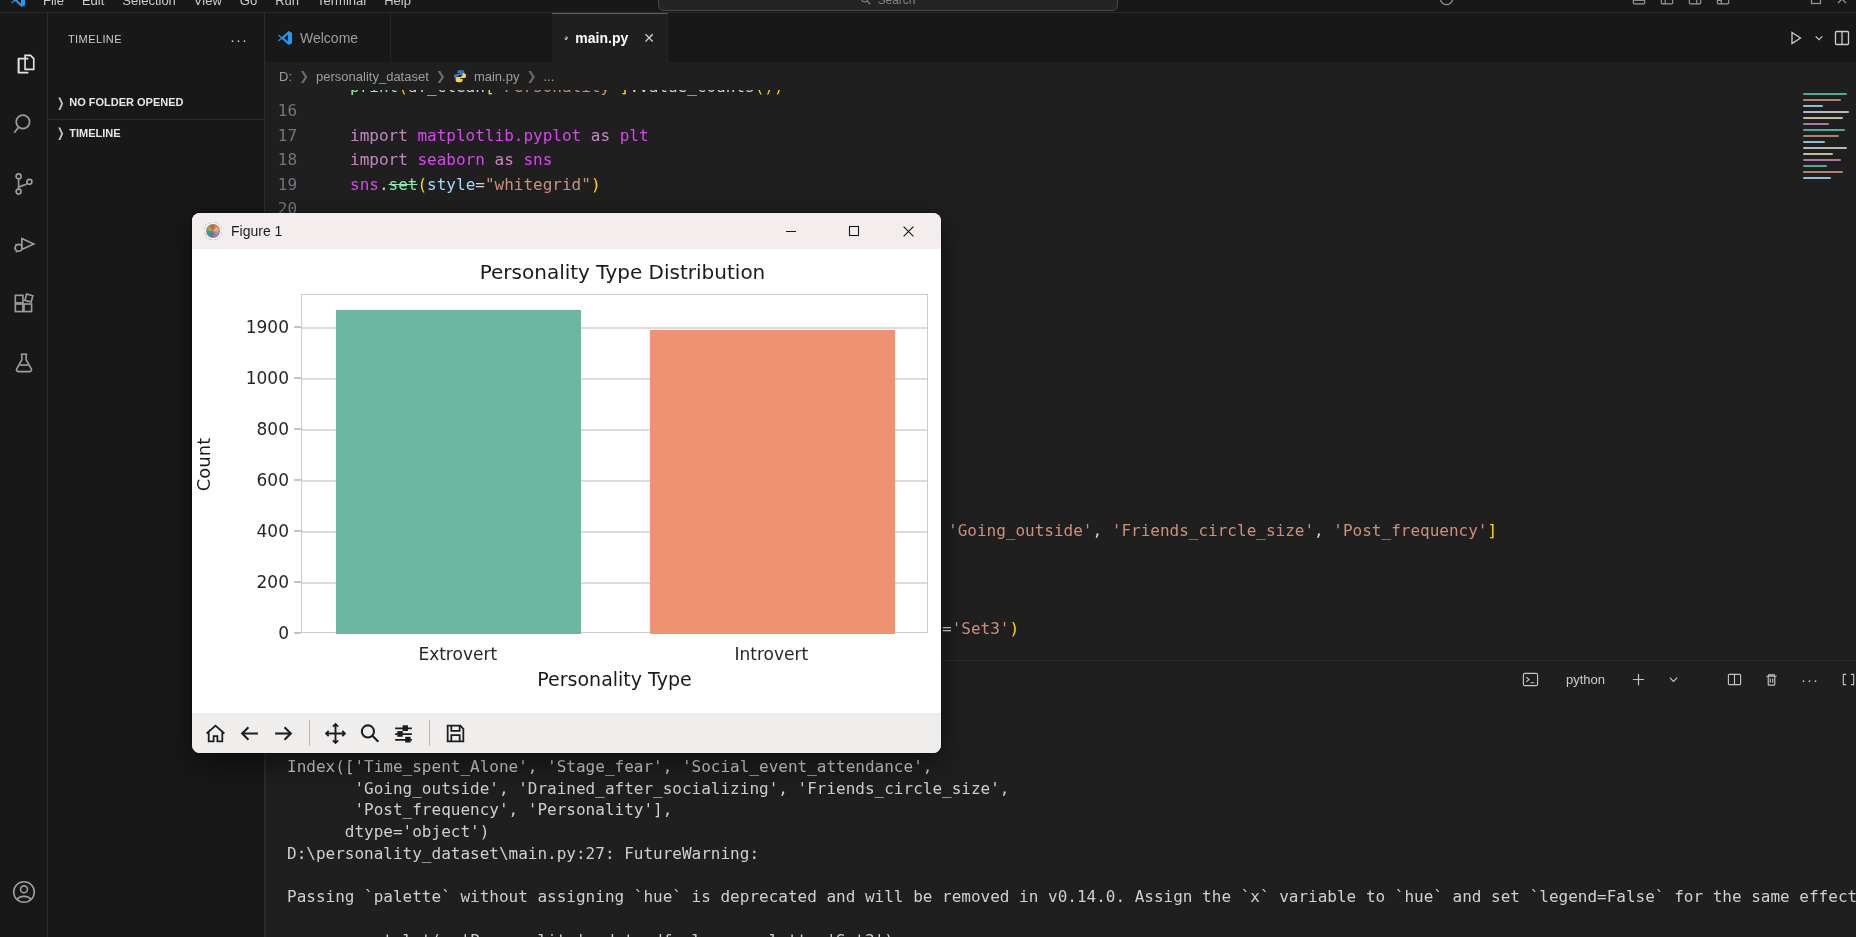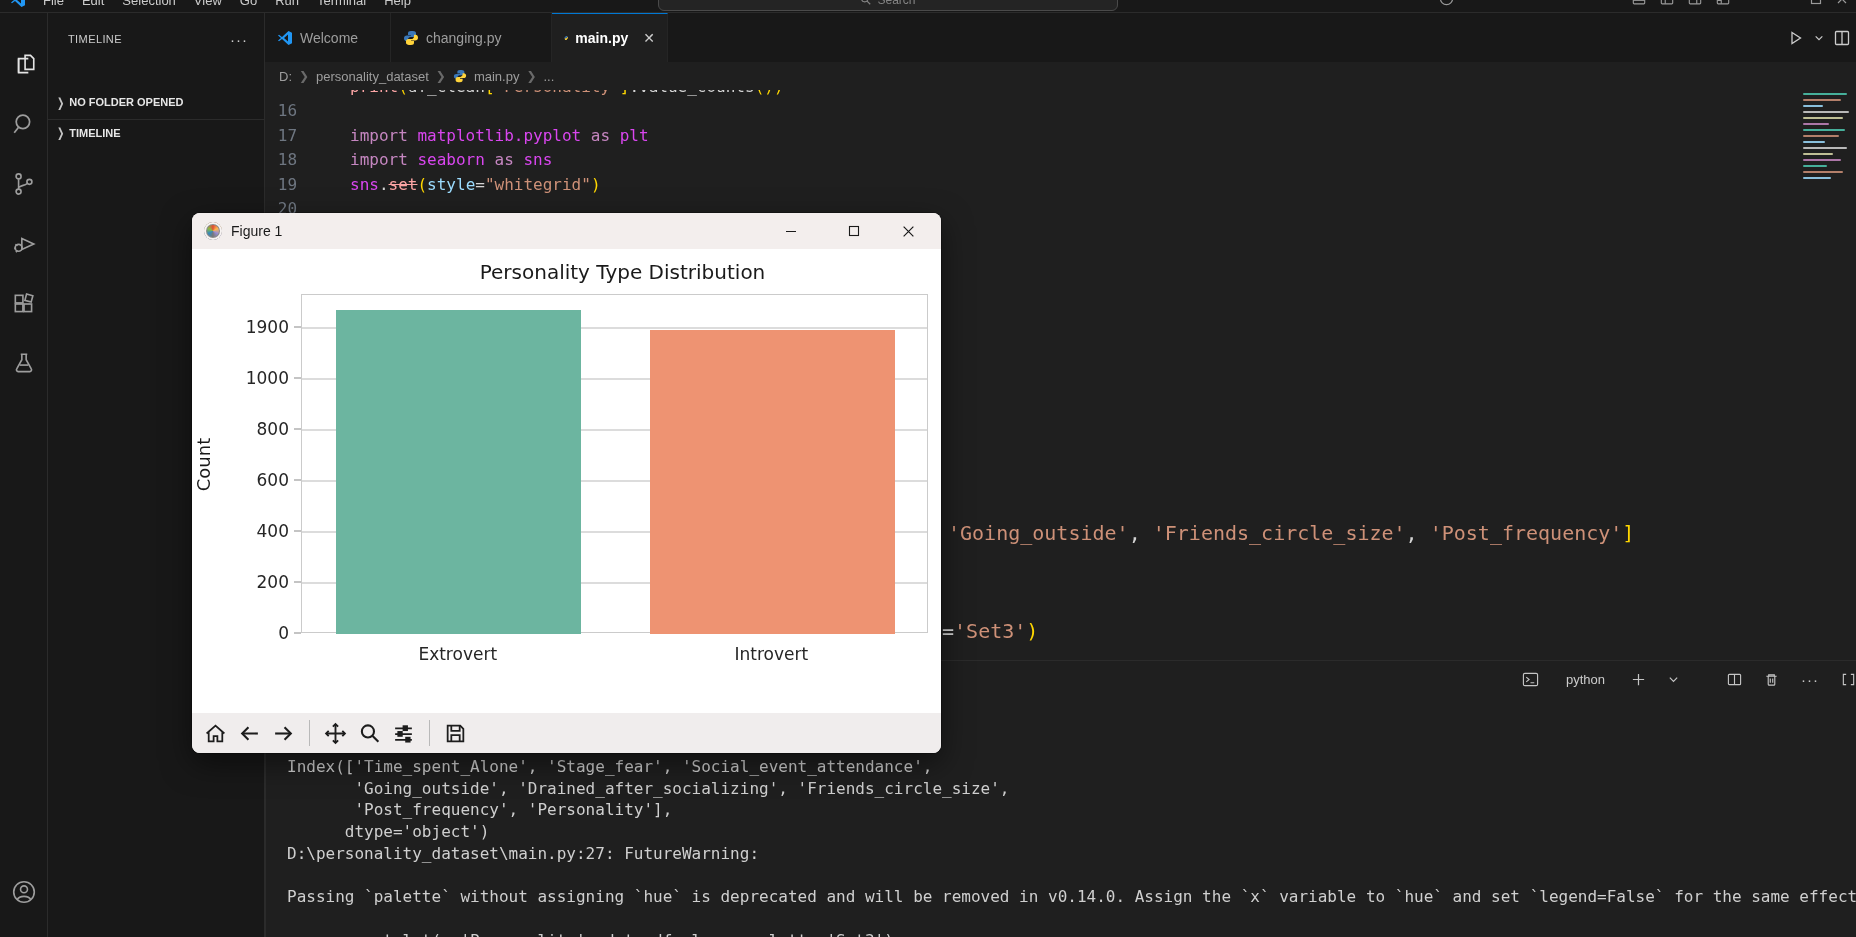--- a/index.html
+++ b/index.html
@@ -43,25 +43,25 @@
   
   #breadcrumb { position:absolute; left:265px; top:62px; width:1591px; height:28px; background:#1f1f1f;
     display:flex; align-items:center; gap:7px; padding-left:14px; color:#9d9d9d; font-size:13px; z-index:3; }
   #breadcrumb .sep { color:#6a6a6a; font-size:12px; }
 
   
   #editor { position:absolute; left:265px; top:90px; width:1591px; height:570px; background:#1f1f1f; z-index:2; }
   .code-line { position:absolute; height:24px; font-family:"DejaVu Sans Mono",monospace; font-size:16px;
     white-space:pre; line-height:24px; }
   .lnum { position:absolute; right:1546px; width:40px; text-align:center; color:#6e7681; }
-  .tk.kw{color:#C586C0} .tk.mod{color:#d946ef} .tk.fn{color:#fca5a5} .tk.strike{text-decoration:line-through}
+  .tk.kw{color:#C586C0} .tk.mod{color:#d946ef} .tk.fn{color:#86efac} .tk.strike{text-decoration:line-through}
   .tk.brk{color:#FFD700} .tk.param{color:#9CDCFE} .tk.str{color:#CE9178} .tk.plain{color:#d4d4d4}
   #line15-sliver { position:absolute; left:85px; top:-2px; height:11px; overflow:hidden; }
   #line15-sliver .in { display:block; margin-top:-11px; font-family:"DejaVu Sans Mono",monospace; font-size:16px; white-space:pre; }
-  .frag { position:absolute; font-family:"DejaVu Sans Mono",monospace; font-size:20px; white-space:pre; }
+  .frag { position:absolute; font-family:"DejaVu Sans Mono",monospace; font-size:16px; white-space:pre; }
   
   #minimap { position:absolute; left:1534px; top:-3px; width:56px; height:110px; }
   #minimap .mrow { height:2px; margin:0 0 4px 4px; border-radius:1px; opacity:.85; }
 
   
   #panel { position:absolute; left:265px; top:660px; width:1591px; height:277px; background:#1f1f1f;
     border-top:1px solid #2b2b2b; border-left:1px solid #2b2b2b; z-index:2; }
   #panel-controls { position:absolute; right:0; top:10px; display:flex; align-items:center; gap:22px; color:#c5c5c5; }
   #panel-controls .lbl { font-size:13px; color:#cccccc; margin-left:5px; margin-right:4px; }
   #term-lines { position:absolute; left:21px; top:95px; font-family:"DejaVu Sans Mono",monospace;
@@ -205,27 +205,20 @@
   </div>
 </div>
 
 <div id="tabbar">
   <div class="tab" style="left:0; width:126px">
     <svg width="16" height="16" viewBox="0 0 16 16">
         <path fill="#2196f3" d="M11.5 1 5 7 2 4.7l-1 .8L4 8 1 10.5l1 .8L5 9l6.5 6 3.5-1.7V2.7L11.5 1zM11 4.5v7L7 8l4-3.5z"></path>
       </svg>
     <span>Welcome</span>
   </div>
-  <div class="tab" style="left:126px; width:161px">
-    <svg width="16" height="16" viewBox="0 0 16 16">
-        <path d="M8 1C6 1 5 1.8 5 3.2V5h3v.6H3.8C2.2 5.6 1 6.6 1 8.3c0 1.6 1 2.9 2.7 2.9H5V9.6C5 8.2 6.2 7 7.6 7h3C11.9 7 13 6 13 4.8V3.2C13 1.9 11.6 1 10 1H8z" fill="#3a77b8"></path>
-        <path d="M8 15c2 0 3-.8 3-2.2V11H8v-.6h4.2c1.6 0 2.8-1 2.8-2.7 0-1.6-1-2.9-2.7-2.9H11v1.6C11 7.8 9.8 9 8.4 9h-3C4.1 9 3 10 3 11.2v1.6C3 14.1 4.4 15 6 15h2z" fill="#ffd43b"></path>
-      </svg>
-    <span>changing.py</span>
-  </div>
   <div class="tab active" style="left:287px; width:116px">
     <svg width="16" height="16" viewBox="0 0 16 16">
         <path d="M8 1C6 1 5 1.8 5 3.2V5h3v.6H3.8C2.2 5.6 1 6.6 1 8.3c0 1.6 1 2.9 2.7 2.9H5V9.6C5 8.2 6.2 7 7.6 7h3C11.9 7 13 6 13 4.8V3.2C13 1.9 11.6 1 10 1H8z" fill="#3a77b8"></path>
         <path d="M8 15c2 0 3-.8 3-2.2V11H8v-.6h4.2c1.6 0 2.8-1 2.8-2.7 0-1.6-1-2.9-2.7-2.9H11v1.6C11 7.8 9.8 9 8.4 9h-3C4.1 9 3 10 3 11.2v1.6C3 14.1 4.4 15 6 15h2z" fill="#ffd43b"></path>
       </svg>
     <span style="font-weight:bold">main.py</span>
     <span class="close">✕</span>
   </div>
   <div id="tab-actions">
     <svg width="18" height="18" viewBox="0 0 18 18" fill="none" stroke="#cccccc" stroke-width="1.3">
@@ -354,20 +347,21 @@
     <div id="axes">
         <div class="gridline" style="top: 287.023px;"></div>
         <div class="gridline" style="top: 236.045px;"></div>
         <div class="gridline" style="top: 185.068px;"></div>
         <div class="gridline" style="top: 134.09px;"></div>
         <div class="gridline" style="top: 83.1128px;"></div>
         <div class="gridline" style="top: 32.1353px;"></div>
         <div class="bar" style="left: 34.25px; top: 15.2932px; width: 245px; height: 323.707px; background: rgb(108, 181, 160);"></div>
         <div class="bar" style="left: 347.75px; top: 34.9195px; width: 245px; height: 304.08px; background: rgb(238, 147, 114);"></div>
       </div>
+    <div id="chart-xlabel">Personality Type</div>
   <div class="ytick-label" style="left: 2px; top: 374px;">0</div>
       <div class="ytick-mark" style="left: 102px; top: 383px;"></div>
       <div class="ytick-label" style="left: 2px; top: 323.023px;">200</div>
       <div class="ytick-mark" style="left: 102px; top: 332.023px;"></div>
       <div class="ytick-label" style="left: 2px; top: 272.045px;">400</div>
       <div class="ytick-mark" style="left: 102px; top: 281.045px;"></div>
       <div class="ytick-label" style="left: 2px; top: 221.068px;">600</div>
       <div class="ytick-mark" style="left: 102px; top: 230.068px;"></div>
       <div class="ytick-label" style="left: 2px; top: 170.09px;">800</div>
       <div class="ytick-mark" style="left: 102px; top: 179.09px;"></div>

